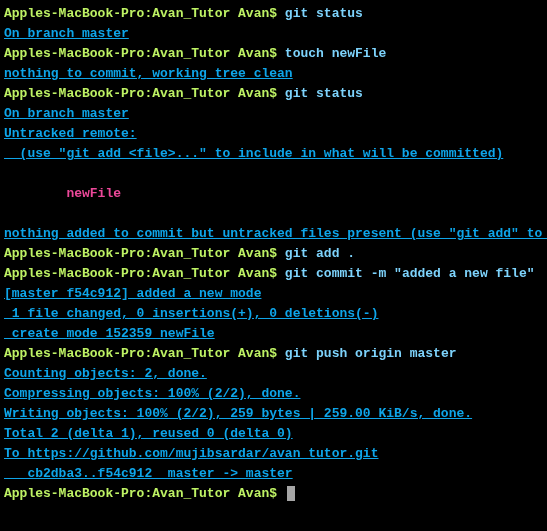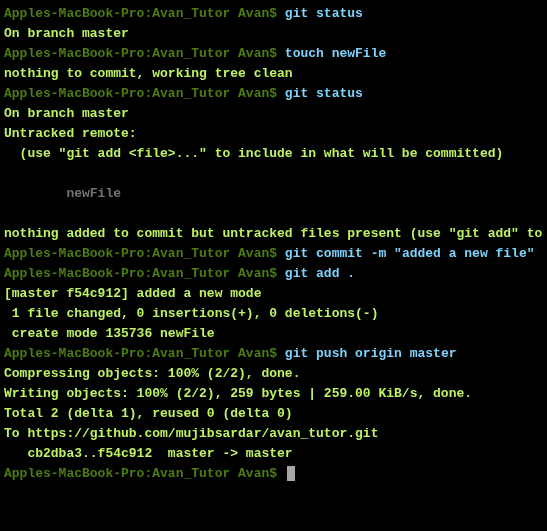--- a/index.html
+++ b/index.html
@@ -14,30 +14,31 @@
       line-height: 20px;
       font-weight: bold;
       padding: 4px 4px;
       width: 547px;
       color: #00ff00;
     }
     .line {
       white-space: pre;
     }
     .prompt {
-      color: #4d7c0f;
+      color: #bef264;
     }
     .cmd {
       color: #7dd3fc;
     }
     .out {
-      color: #bef264;
+      color: #0ea5e9;
+      text-decoration: underline;
     }
     .untracked {
-      color: #737373;
+      color: #ec4899;
       text-align: center;
     }
     .cursor {
       display: inline-block;
       width: 8px;
       height: 15px;
       background: #a6a6a6;
       vertical-align: text-bottom;
       margin-left: 2px;
     }
@@ -54,25 +55,26 @@
     <div class="line"><span class="prompt">Apples-MacBook-Pro:Avan_Tutor Avan$ </span><span class="cmd">touch newFile</span></div>
     <div class="line"><span class="out">nothing to commit, working tree clean</span></div>
     <div class="line"><span class="prompt">Apples-MacBook-Pro:Avan_Tutor Avan$ </span><span class="cmd">git status</span></div>
     <div class="line"><span class="out">On branch master</span></div>
     <div class="line"><span class="out">Untracked remote:</span></div>
     <div class="line"><span class="out">  (use "git add &lt;file&gt;..." to include in what will be committed)</span></div>
     <div class="blank"></div>
     <div class="line"><span class="untracked">        newFile</span></div>
     <div class="blank"></div>
     <div class="line"><span class="out">nothing added to commit but untracked files present (use "git add" to track)</span></div>
+    <div class="line"><span class="prompt">Apples-MacBook-Pro:Avan_Tutor Avan$ </span><span class="cmd">git add .</span></div>
     <div class="line"><span class="prompt">Apples-MacBook-Pro:Avan_Tutor Avan$ </span><span class="cmd">git commit -m "added a new file"</span></div>
-    <div class="line"><span class="prompt">Apples-MacBook-Pro:Avan_Tutor Avan$ </span><span class="cmd">git add .</span></div>
     <div class="line"><span class="out">[master f54c912] added a new mode</span></div>
     <div class="line"><span class="out"> 1 file changed, 0 insertions(+), 0 deletions(-)</span></div>
-    <div class="line"><span class="out"> create mode 135736 newFile</span></div>
+    <div class="line"><span class="out"> create mode 152359 newFile</span></div>
     <div class="line"><span class="prompt">Apples-MacBook-Pro:Avan_Tutor Avan$ </span><span class="cmd">git push origin master</span></div>
+    <div class="line"><span class="out">Counting objects: 2, done.</span></div>
     <div class="line"><span class="out">Compressing objects: 100% (2/2), done.</span></div>
     <div class="line"><span class="out">Writing objects: 100% (2/2), 259 bytes | 259.00 KiB/s, done.</span></div>
     <div class="line"><span class="out">Total 2 (delta 1), reused 0 (delta 0)</span></div>
     <div class="line"><span class="out">To https://github.com/mujibsardar/avan_tutor.git</span></div>
     <div class="line"><span class="out">   cb2dba3..f54c912  master -&gt; master</span></div>
     <div class="line"><span class="prompt">Apples-MacBook-Pro:Avan_Tutor Avan$ </span><span class="cursor"></span></div>
   </div>
 
 </body></html>

